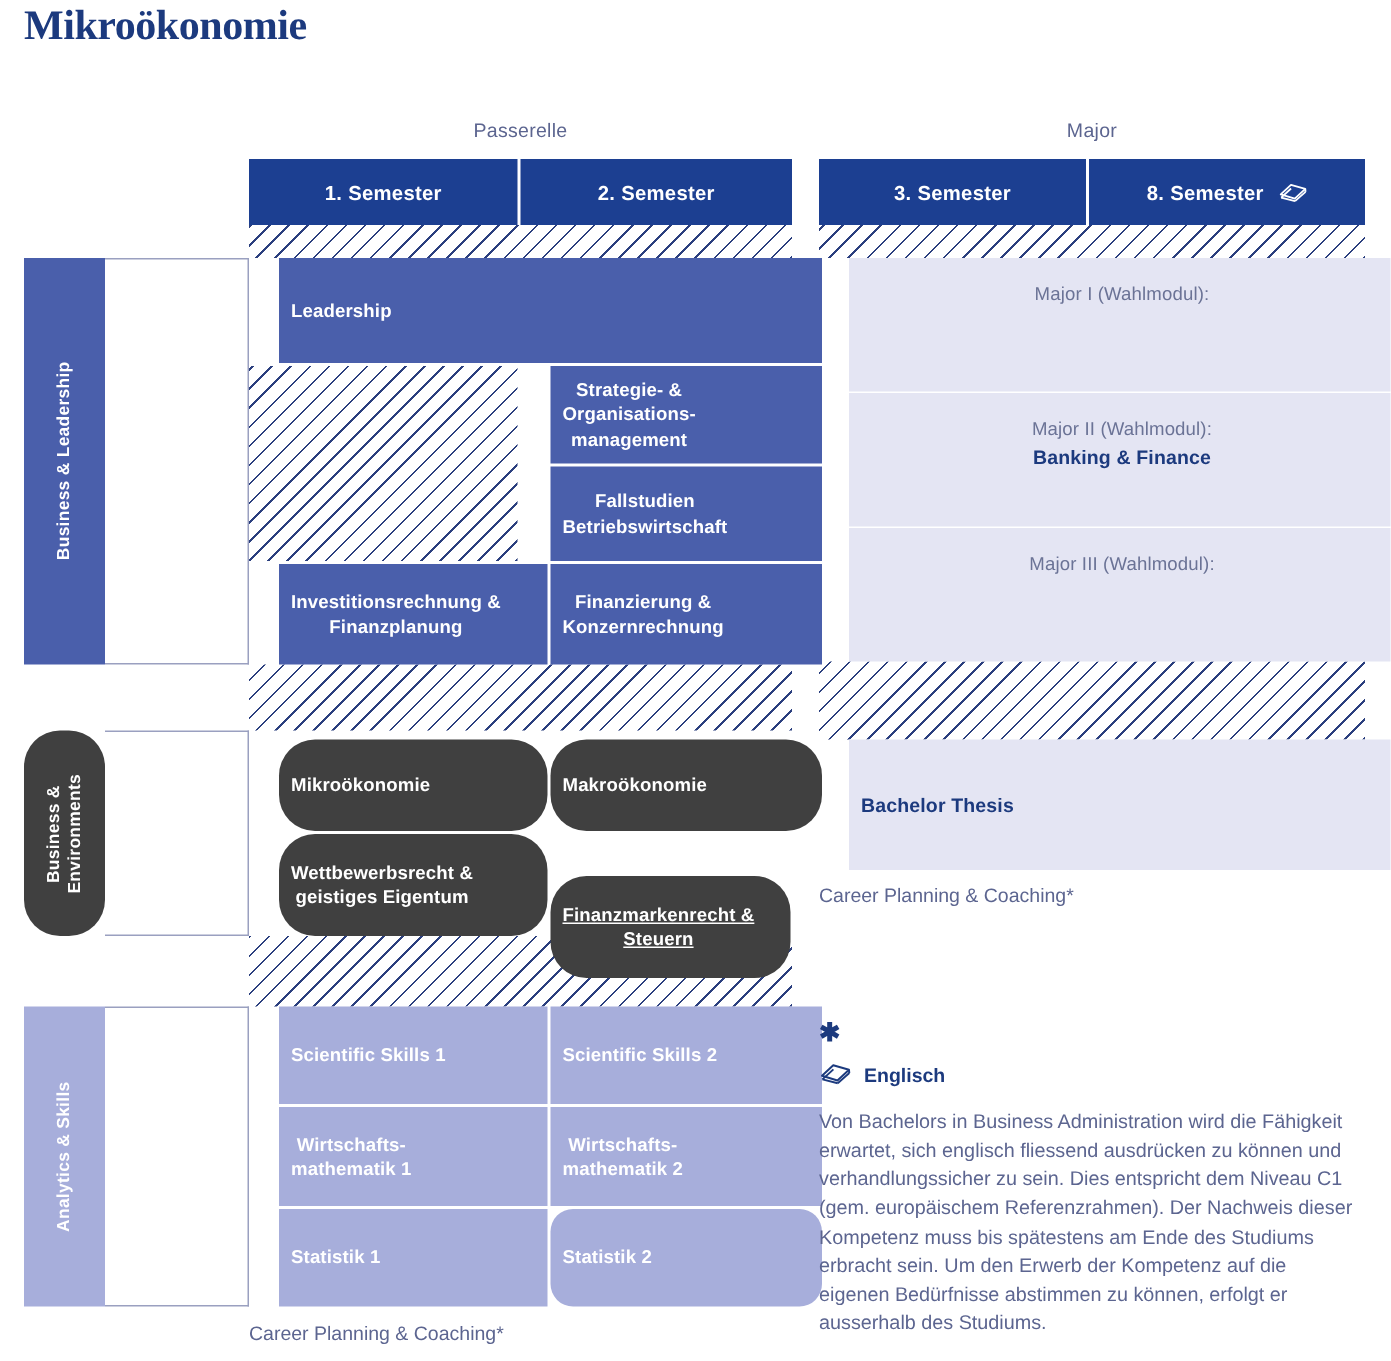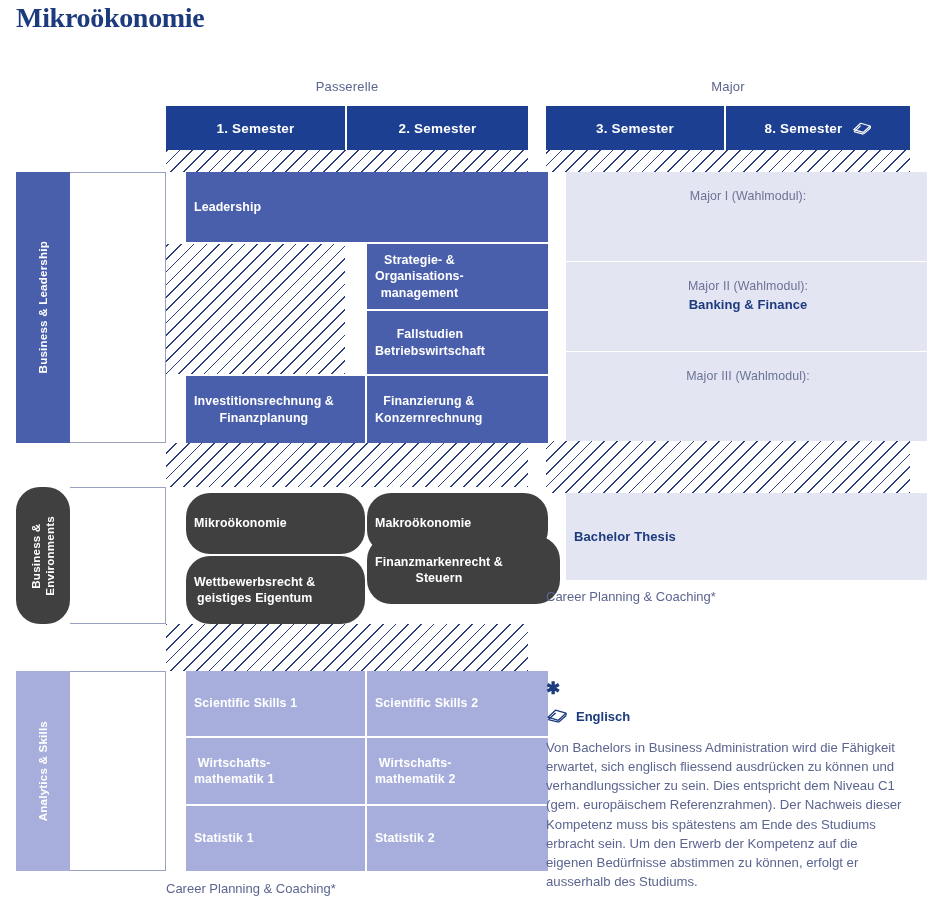--- a/index.html
+++ b/index.html
@@ -226,21 +226,21 @@
 <div class="cell c-mid" style="left:166px;top:493px;width:179px;height:61px;">
   <span>Mikroökonomie</span>
 </div>
 <div class="cell c-mid" style="left:347px;top:493px;width:181px;height:61px;">
   <span>Makroökonomie</span>
 </div>
 <div class="cell c-mid" style="left:166px;top:556px;width:179px;height:68px;">
   <span style="white-space:pre-line;">Wettbewerbsrecht &amp;
 geistiges Eigentum</span>
 </div>
-<div class="cell c-mid" style="left:347px;top:536px;width:193px;height:68px;">
+<div class="cell c-mid" style="left:347px;top:584px;width:160px;height:68px;text-decoration:underline;">
   <span style="white-space:pre-line;">Finanzmarkenrecht &amp;
 Steuern</span>
 </div>
 
 <div class="cell c-light" style="left:166px;top:671px;width:179px;height:65px;">
   <span>Scientific Skills 1</span>
 </div>
 <div class="cell c-light" style="left:347px;top:671px;width:181px;height:65px;">
   <span>Scientific Skills 2</span>
 </div>
@@ -248,21 +248,21 @@
   <span style="white-space:pre-line;">Wirtschafts-
 mathematik 1</span>
 </div>
 <div class="cell c-light" style="left:347px;top:738px;width:181px;height:66px;">
   <span style="white-space:pre-line;">Wirtschafts-
 mathematik 2</span>
 </div>
 <div class="cell c-light" style="left:166px;top:806px;width:179px;height:65px;">
   <span>Statistik 1</span>
 </div>
-<div class="cell c-light" style="left:347px;top:806px;width:181px;height:65px;">
+<div class="cell c-light" style="left:347px;top:806px;width:181px;height:65px;border-radius:15px;">
   <span>Statistik 2</span>
 </div>
 
 <div class="cell c-major" style="left:546px;top:172px;width:364px;height:89px;gap:36px;">
   <span class="mj-sub">Major I (Wahlmodul):</span>
 </div>
 <div class="cell c-major" style="left:546px;top:262px;width:364px;height:89px;">
   <span class="mj-sub">Major II (Wahlmodul):</span>
   <span class="mj-main">Banking &amp; Finance</span>
 </div>

